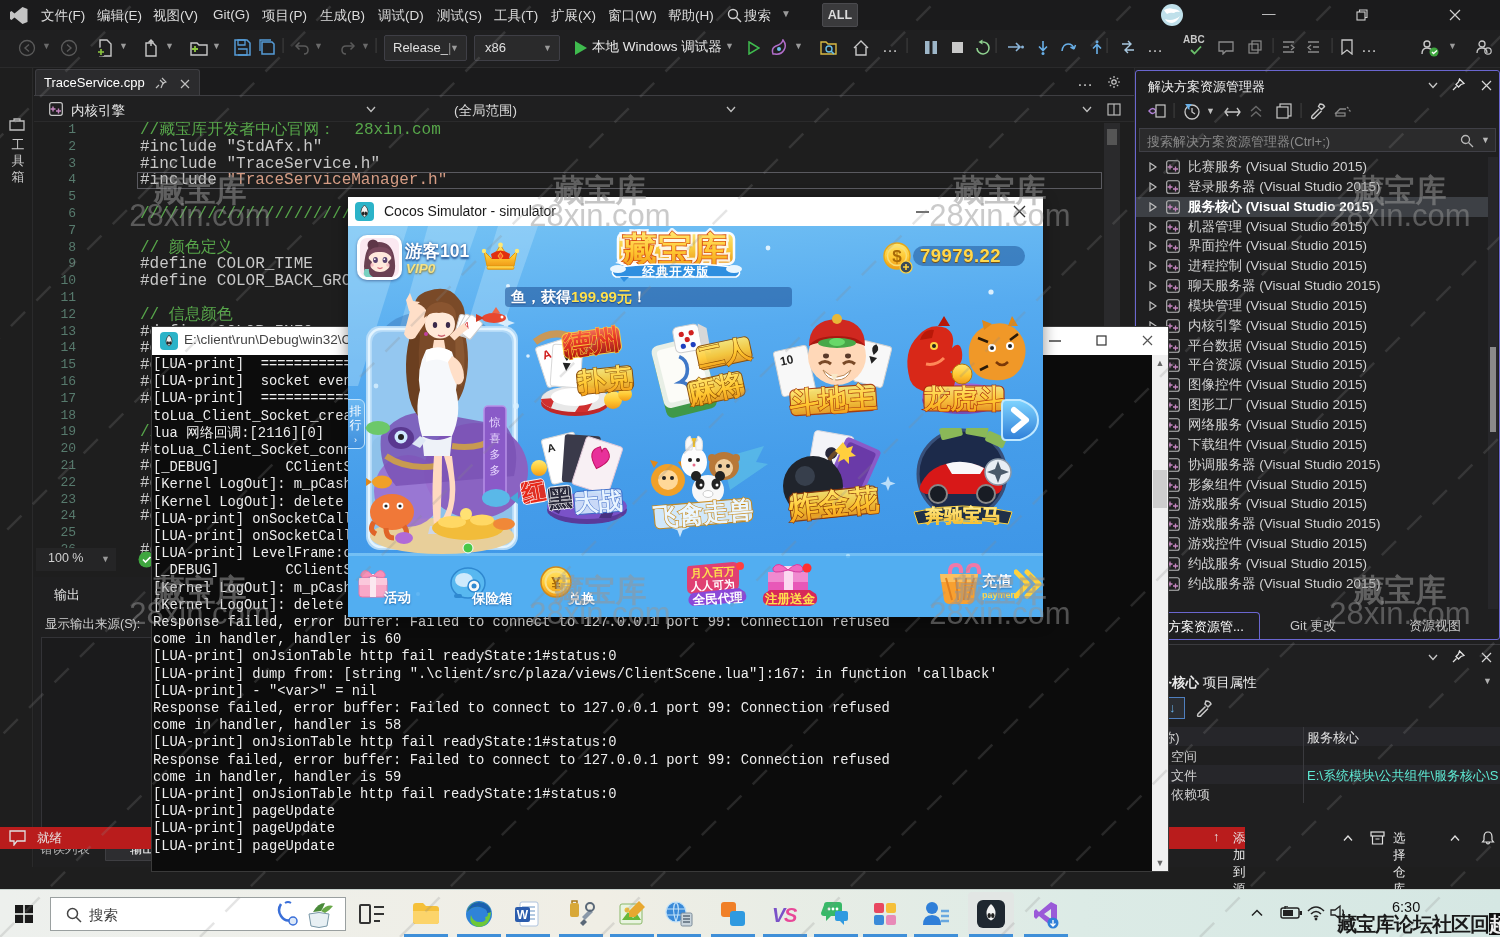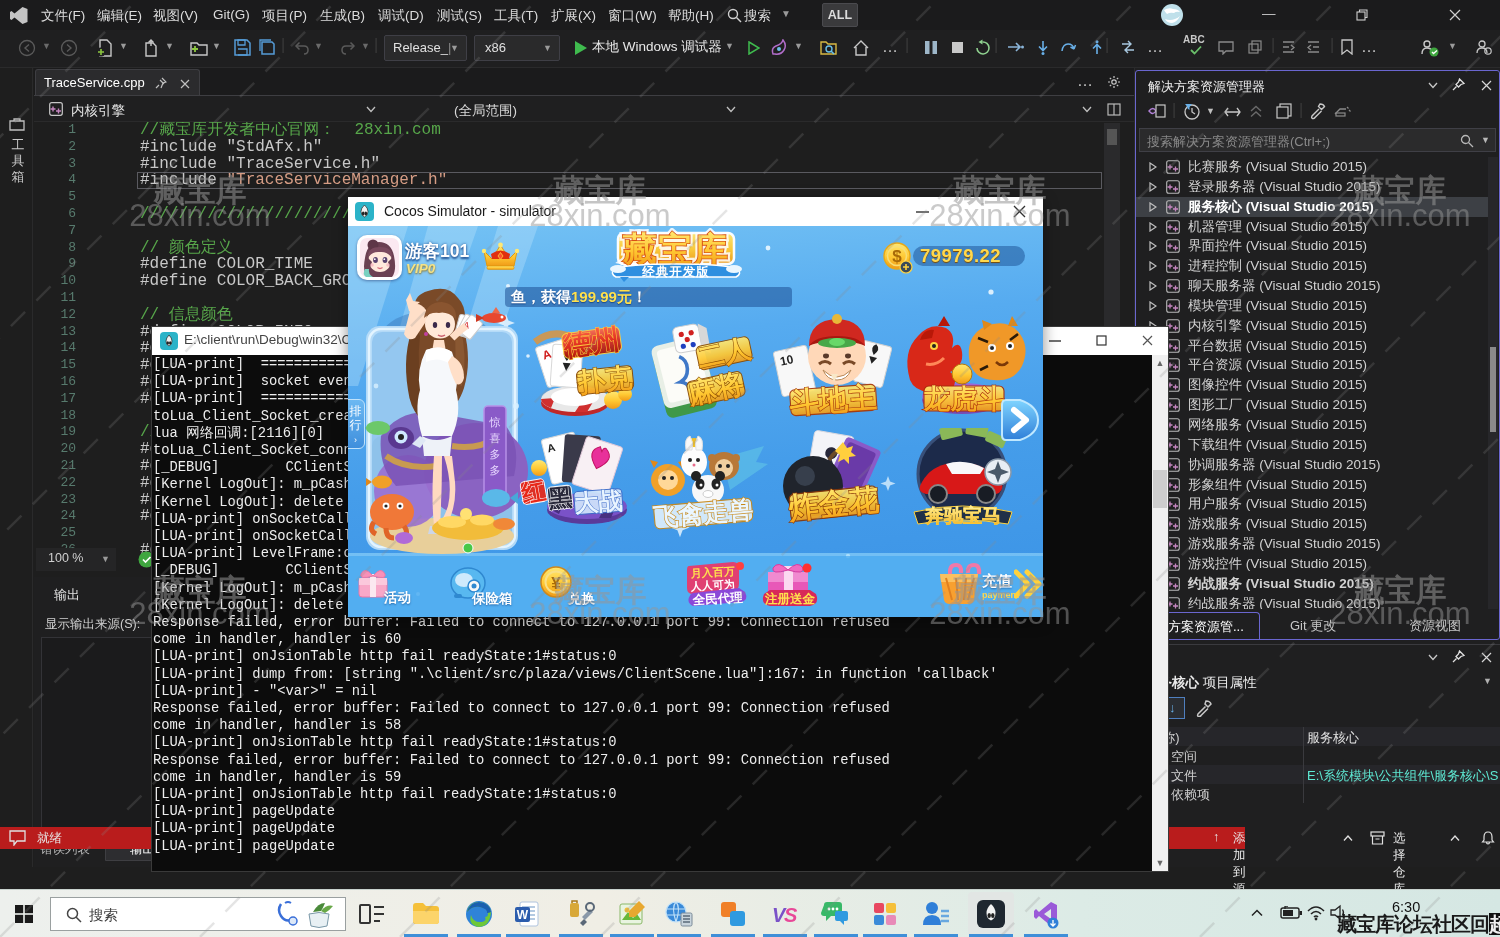--- a/index.html
+++ b/index.html
@@ -566,31 +566,20 @@
           </div>
           <div style="position:relative;height:19.85px;">
             <svg style="position:absolute;left:13px;top:5px" width="8" height="10" viewBox="0 0 8 10">
               <path d="M1 1 L7 5 L1 9 Z" fill="none" stroke="#c0c0c0" stroke-width="1.2"></path>
             </svg>
             <svg style="position:absolute;left:30px;top:3px" width="14" height="14" viewBox="0 0 14 14">
               <rect x="0.7" y="0.7" width="12.6" height="12.6" rx="2" fill="none" stroke="#b8b8b8" stroke-width="1.1"></rect>
               <path d="M4 4.5 v5 M1.5 7 h5" stroke="#c586c0" stroke-width="1.3"></path>
               <path d="M9.5 6.5 v5 M7 9 h5" stroke="#c586c0" stroke-width="1.3"></path>
             </svg>
-            <span style="position:absolute;left:52px;top:1px;">用户服务 (Visual Studio 2015)</span>
-          </div>
-          <div style="position:relative;height:19.85px;">
-            <svg style="position:absolute;left:13px;top:5px" width="8" height="10" viewBox="0 0 8 10">
-              <path d="M1 1 L7 5 L1 9 Z" fill="none" stroke="#c0c0c0" stroke-width="1.2"></path>
-            </svg>
-            <svg style="position:absolute;left:30px;top:3px" width="14" height="14" viewBox="0 0 14 14">
-              <rect x="0.7" y="0.7" width="12.6" height="12.6" rx="2" fill="none" stroke="#b8b8b8" stroke-width="1.1"></rect>
-              <path d="M4 4.5 v5 M1.5 7 h5" stroke="#c586c0" stroke-width="1.3"></path>
-              <path d="M9.5 6.5 v5 M7 9 h5" stroke="#c586c0" stroke-width="1.3"></path>
-            </svg>
             <span style="position:absolute;left:52px;top:1px;">游戏服务 (Visual Studio 2015)</span>
           </div>
           <div style="position:relative;height:19.85px;">
             <svg style="position:absolute;left:13px;top:5px" width="8" height="10" viewBox="0 0 8 10">
               <path d="M1 1 L7 5 L1 9 Z" fill="none" stroke="#c0c0c0" stroke-width="1.2"></path>
             </svg>
             <svg style="position:absolute;left:30px;top:3px" width="14" height="14" viewBox="0 0 14 14">
               <rect x="0.7" y="0.7" width="12.6" height="12.6" rx="2" fill="none" stroke="#b8b8b8" stroke-width="1.1"></rect>
               <path d="M4 4.5 v5 M1.5 7 h5" stroke="#c586c0" stroke-width="1.3"></path>
               <path d="M9.5 6.5 v5 M7 9 h5" stroke="#c586c0" stroke-width="1.3"></path>
@@ -601,21 +590,21 @@
             <svg style="position:absolute;left:13px;top:5px" width="8" height="10" viewBox="0 0 8 10">
               <path d="M1 1 L7 5 L1 9 Z" fill="none" stroke="#c0c0c0" stroke-width="1.2"></path>
             </svg>
             <svg style="position:absolute;left:30px;top:3px" width="14" height="14" viewBox="0 0 14 14">
               <rect x="0.7" y="0.7" width="12.6" height="12.6" rx="2" fill="none" stroke="#b8b8b8" stroke-width="1.1"></rect>
               <path d="M4 4.5 v5 M1.5 7 h5" stroke="#c586c0" stroke-width="1.3"></path>
               <path d="M9.5 6.5 v5 M7 9 h5" stroke="#c586c0" stroke-width="1.3"></path>
             </svg>
             <span style="position:absolute;left:52px;top:1px;">游戏控件 (Visual Studio 2015)</span>
           </div>
-          <div style="position:relative;height:19.85px;font-weight:bold;">
+          <div style="position:relative;height:19.85px;">
             <svg style="position:absolute;left:13px;top:5px" width="8" height="10" viewBox="0 0 8 10">
               <path d="M1 1 L7 5 L1 9 Z" fill="none" stroke="#c0c0c0" stroke-width="1.2"></path>
             </svg>
             <svg style="position:absolute;left:30px;top:3px" width="14" height="14" viewBox="0 0 14 14">
               <rect x="0.7" y="0.7" width="12.6" height="12.6" rx="2" fill="none" stroke="#b8b8b8" stroke-width="1.1"></rect>
               <path d="M4 4.5 v5 M1.5 7 h5" stroke="#c586c0" stroke-width="1.3"></path>
               <path d="M9.5 6.5 v5 M7 9 h5" stroke="#c586c0" stroke-width="1.3"></path>
             </svg>
             <span style="position:absolute;left:52px;top:1px;">约战服务 (Visual Studio 2015)</span>
           </div>

